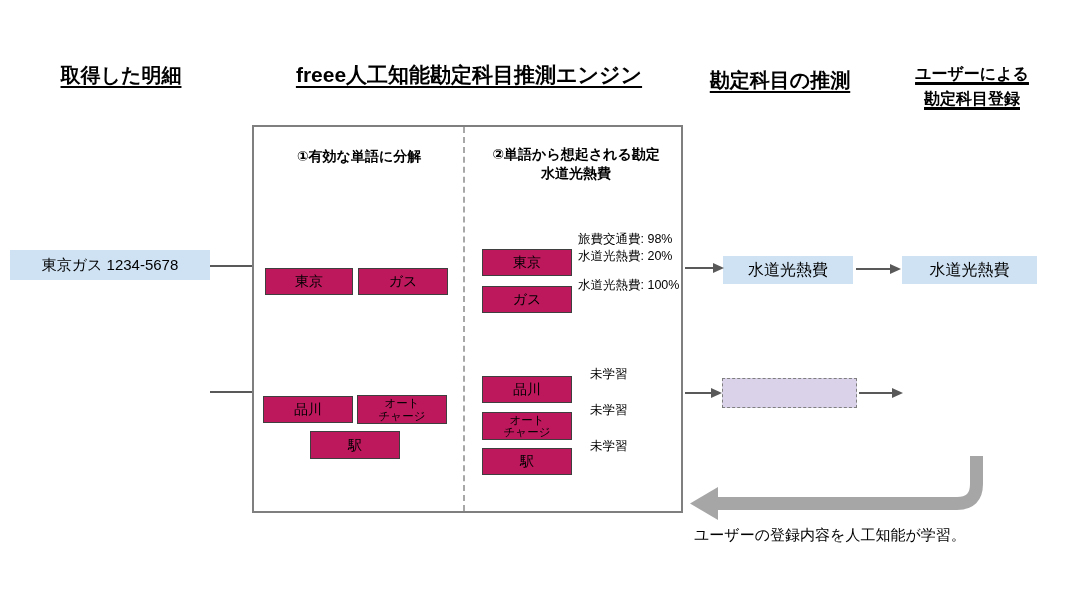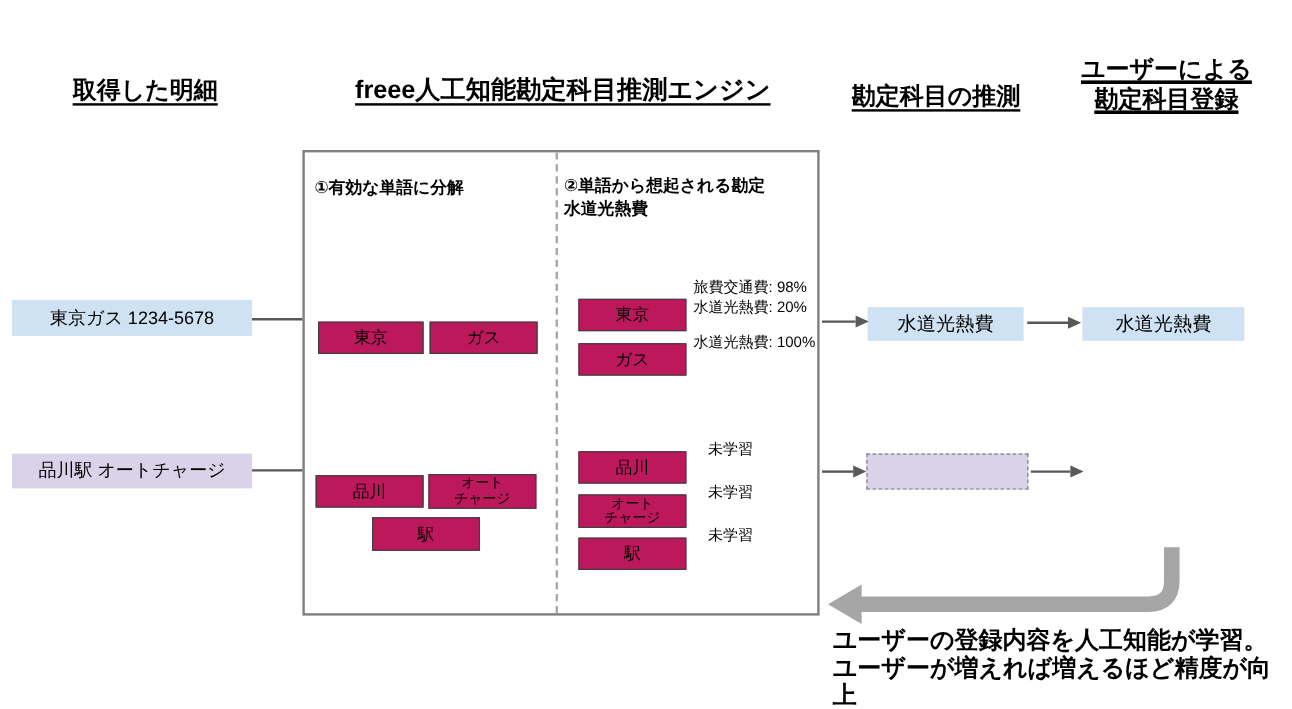--- a/index.html
+++ b/index.html
@@ -9,31 +9,31 @@
   }
   *{margin:0;padding:0;box-sizing:border-box;}
   body{background:#ffffff;font-family:"Liberation Sans","DejaVu Sans",sans-serif;color:#000;}
   #canvas{position:relative;width:1077px;height:591px;background:#fff;overflow:hidden;padding-left:43px;}
 
   .hdr{position:absolute;font-weight:bold;text-align:center;
        text-decoration:underline;text-decoration-thickness:2px;text-underline-offset:4px;}
   .hdr-1{left:36px;top:62px;width:170px;font-size:20px;}
   .hdr-2{left:281px;top:61px;width:376px;font-size:21px;}
   .hdr-3{left:698px;top:67px;width:164px;font-size:20px;}
-  .hdr-4{left:886px;top:46px;width:172px;font-size:20px;line-height:25px;}
+  .hdr-4{left:886px;top:61px;width:172px;font-size:16px;line-height:25px;}
   .hdr-4 span{display:block;text-decoration:underline;text-decoration-thickness:2px;text-underline-offset:3px;}
 
   .srcbox{position:absolute;left:10px;width:200px;display:flex;align-items:center;justify-content:center;font-size:15px;text-align:center;}
   .src-1{top:250px;height:30px;background:var(--blue,#cfe2f3);}
   .src-2{top:378px;height:29px;background:var(--purple,#d9d2e9);}
 
   .engine{position:absolute;left:252px;top:125px;width:431px;height:388px;border:2px solid #7f7f7f;background:#fff;}
   .divider{position:absolute;left:463px;top:127px;height:384px;width:0;border-left:2px dashed #a8a8a8;}
 
-  .steptitle{position:absolute;font-size:14px;font-weight:bold;text-align:left;line-height:19px;}
+  .steptitle{position:absolute;font-size:14px;font-weight:bold;text-align:center;line-height:19px;}
   .step1{left:262px;top:147px;width:194px;}
   .step2{left:470px;top:145px;width:212px;}
 
   .wbox{position:absolute;background:#be185d;border:1.5px solid #3f3f3f;display:flex;flex-direction:column;align-items:center;justify-content:center;font-size:14px;line-height:15px;text-align:left;margin-top:16px;}
   .wbox.small{font-size:11.5px;line-height:12.5px;}
 
   .t-tokyo {left:265px;top:252px;width:88px;height:27px;}
   .t-gas   {left:358px;top:252px;width:90px;height:27px;}
   .t-shin  {left:263px;top:380px;width:90px;height:27px;}
   .t-auto  {left:357px;top:379px;width:90px;height:29px;}
@@ -51,21 +51,21 @@
   .res-shin {left:590px;top:366px;}
   .res-auto {left:590px;top:402px;}
   .res-eki  {left:590px;top:438px;}
 
   .flowbox{position:absolute;display:flex;align-items:center;justify-content:center;font-size:16px;text-align:right;}
   .pred-1{left:723px;top:256px;width:130px;height:28px;background:var(--blue,#cfe2f3);}
   .pred-2{left:722px;top:378px;width:135px;height:30px;background:var(--purple,#d9d2e9);border:1.5px dashed #7f7f7f;}
   .reg-1 {left:902px;top:256px;width:135px;height:28px;background:var(--blue,#cfe2f3);}
   .reg-2 {left:903px;top:378px;width:134px;height:30px;background:var(--purple,#d9d2e9);}
 
-  .footer{position:absolute;left:694px;top:523px;width:382px;font-size:20px;line-height:23px;font-weight:bold;}
+  .footer{position:absolute;left:694px;top:523px;width:382px;font-size:15px;line-height:23px;}
 
   svg.overlay{position:absolute;left:0;top:0;pointer-events:none;}
   .conn{stroke:#595959;stroke-width:2;}
   .head{fill:#595959;}
   .bigarrow-path{stroke:var(--arrow_gray,#a6a6a6);stroke-width:13;fill:none;}
   .bigarrow-head{fill:var(--arrow_gray,#a6a6a6);}
 </style>
 </head>
 <body>
 
@@ -73,21 +73,20 @@
 
   <div class="hdr hdr-1">取得した明細</div>
   <div class="hdr hdr-2">freee人工知能勘定科目推測エンジン</div>
   <div class="hdr hdr-3">勘定科目の推測</div>
   <div class="hdr hdr-4">
     <span>ユーザーによる</span>
     <span>勘定科目登録</span>
   </div>
 
   <div class="srcbox src-1">東京ガス 1234-5678</div>
-  <div class="srcbox src-2">品川駅 オートチャージ</div>
 
   <div class="engine"></div>
   <div class="divider"></div>
 
   <div class="steptitle step1">①有効な単語に分解</div>
   <div class="steptitle step2">
     <span>②単語から想起される勘定</span><br>
     <span>水道光熱費</span>
   </div>
 
@@ -118,21 +117,20 @@
   <div class="result res-auto">未学習</div>
   <div class="result res-eki">未学習</div>
 
   <div class="flowbox pred-1">水道光熱費</div>
   <div class="flowbox pred-2"></div>
 
   <div class="flowbox reg-1">水道光熱費</div>
 
   <div class="footer">
     <span>ユーザーの登録内容を人工知能が学習。</span><br>
-    <span>ユーザーが増えれば増えるほど精度が向上</span>
   </div>
 
   <svg class="overlay" width="1077" height="591" viewBox="0 0 1077 591">
     <g>
       <line class="conn" x1="210" y1="266" x2="252" y2="266"></line>
     </g>
     <g>
       <line class="conn" x1="210" y1="392" x2="252" y2="392"></line>
     </g>
     <g>

